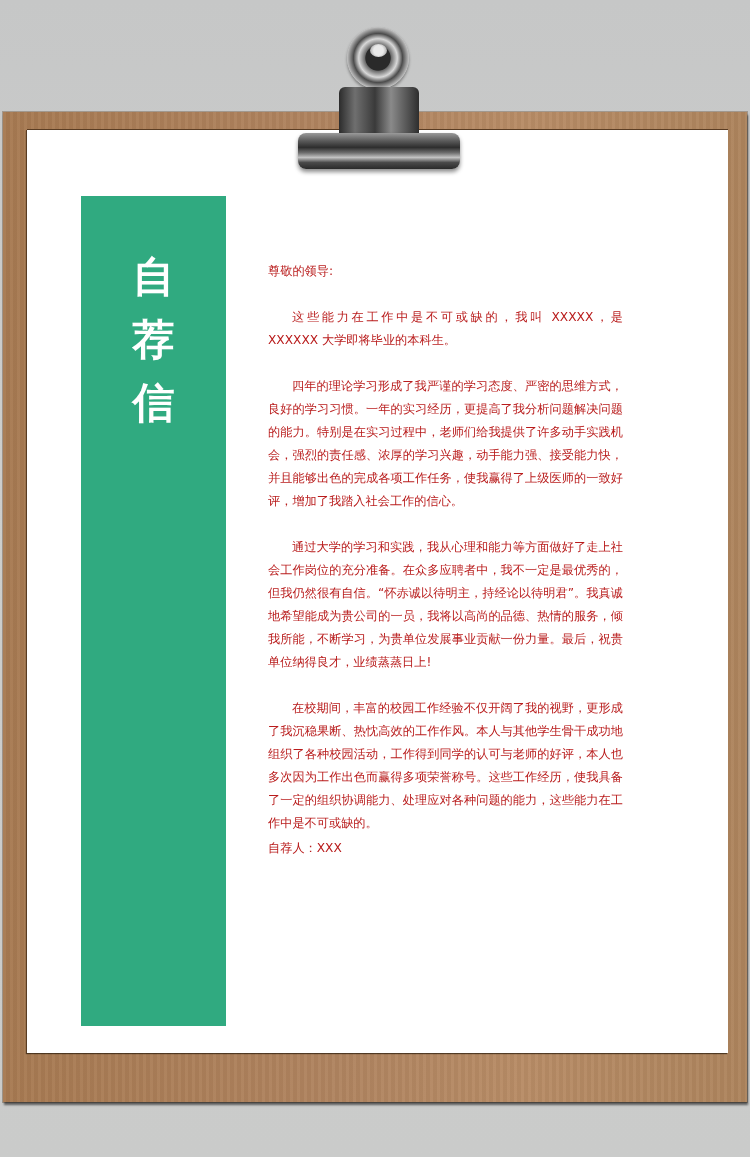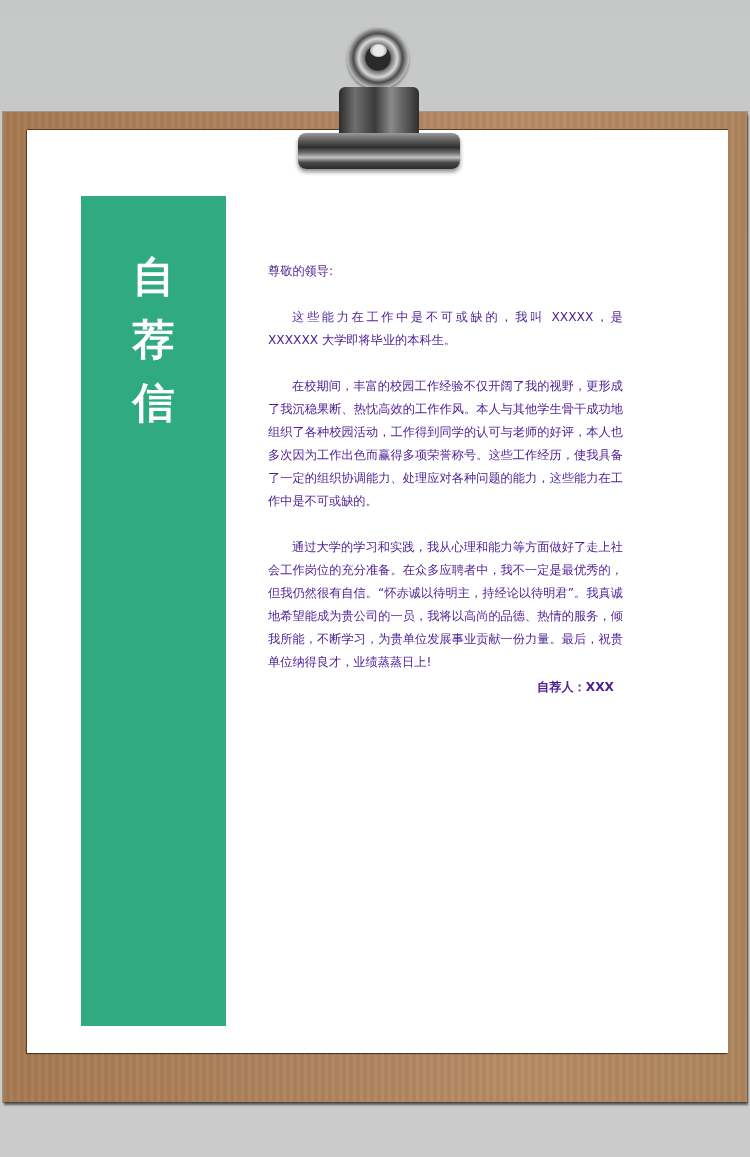--- a/index.html
+++ b/index.html
@@ -35,27 +35,27 @@
     display: flex; flex-direction: column; align-items: center;
   }
   .side-title span {
     display: block; color: #ffffff;
     font-family: "DejaVu Serif", "Liberation Serif", serif;
     font-size: 42px; font-weight: bold; line-height: 42px;
     margin-bottom: 21px;
   }
   .letter {
     position: absolute; left: 241px; top: 130px; width: 355px;
-    color: #4c1d95; font-size: 12.2px; line-height: 23px;
+    color: #b91c1c; font-size: 12.2px; line-height: 23px;
     text-align: justify;
   }
   .letter p { margin: 0; }
   .letter .gap { margin-top: 23px; }
   .letter .indent { text-indent: 24px; }
-  .letter .right { text-align: right; padding-right: 9px; font-weight: bold; }
+  .letter .right { padding-right: 9px; }
   .letter .sign { margin-top: 2px; }
 
   
   .clip { position: absolute; left: 296px; top: 25px; width: 166px; height: 145px; }
   .clip-ring {
     position: absolute; left: 51px; top: 2px; width: 62px; height: 62px; border-radius: 50%;
     background: radial-gradient(circle at 50% 50%, #2a2a2a 0 28%, #6b6b6b 30%, #d8d8d8 44%, #4c4c4c 56%, #bdbdbd 70%, #3a3a3a 84%, #9a9a9a 100%);
     box-shadow: 0 2px 3px rgba(0,0,0,0.4);
   }
   .clip-ring::before {
@@ -85,22 +85,23 @@
     <div class="side-title">
       <span>自</span>
       <span>荐</span>
       <span>信</span>
     </div>
   </div>
 
   <div class="letter">
     <p>尊敬的领导:</p>
     <p class="gap indent">这些能力在工作中是不可或缺的，我叫 XXXXX，是 XXXXXX 大学即将毕业的本科生。</p>
+    <p class="gap indent">四年的理论学习形成了我严谨的学习态度、严密的思维方式，良好的学习习惯。一年的实习经历，更提高了我分析问题解决问题的能力。特别是在实习过程中，老师们给我提供了许多动手实践机会，强烈的责任感、浓厚的学习兴趣，动手能力强、接受能力快，并且能够出色的完成各项工作任务，使我赢得了上级医师的一致好评，增加了我踏入社会工作的信心。</p>
+    <p class="gap indent">通过大学的学习和实践，我从心理和能力等方面做好了走上社会工作岗位的充分准备。在众多应聘者中，我不一定是最优秀的，但我仍然很有自信。“怀赤诚以待明主，持经论以待明君”。我真诚地希望能成为贵公司的一员，我将以高尚的品德、热情的服务，倾我所能，不断学习，为贵单位发展事业贡献一份力量。最后，祝贵单位纳得良才，业绩蒸蒸日上!</p>
     <p class="gap indent">在校期间，丰富的校园工作经验不仅开阔了我的视野，更形成了我沉稳果断、热忱高效的工作作风。本人与其他学生骨干成功地组织了各种校园活动，工作得到同学的认可与老师的好评，本人也多次因为工作出色而赢得多项荣誉称号。这些工作经历，使我具备了一定的组织协调能力、处理应对各种问题的能力，这些能力在工作中是不可或缺的。</p>
-    <p class="gap indent">通过大学的学习和实践，我从心理和能力等方面做好了走上社会工作岗位的充分准备。在众多应聘者中，我不一定是最优秀的，但我仍然很有自信。“怀赤诚以待明主，持经论以待明君”。我真诚地希望能成为贵公司的一员，我将以高尚的品德、热情的服务，倾我所能，不断学习，为贵单位发展事业贡献一份力量。最后，祝贵单位纳得良才，业绩蒸蒸日上!</p>
     <p class="right sign">自荐人：XXX</p>
   </div>
 </div>
 
 <div class="clip">
   <div class="clip-ring"></div>
   <div class="clip-neck"></div>
   <div class="clip-base"></div>
 </div>
 

